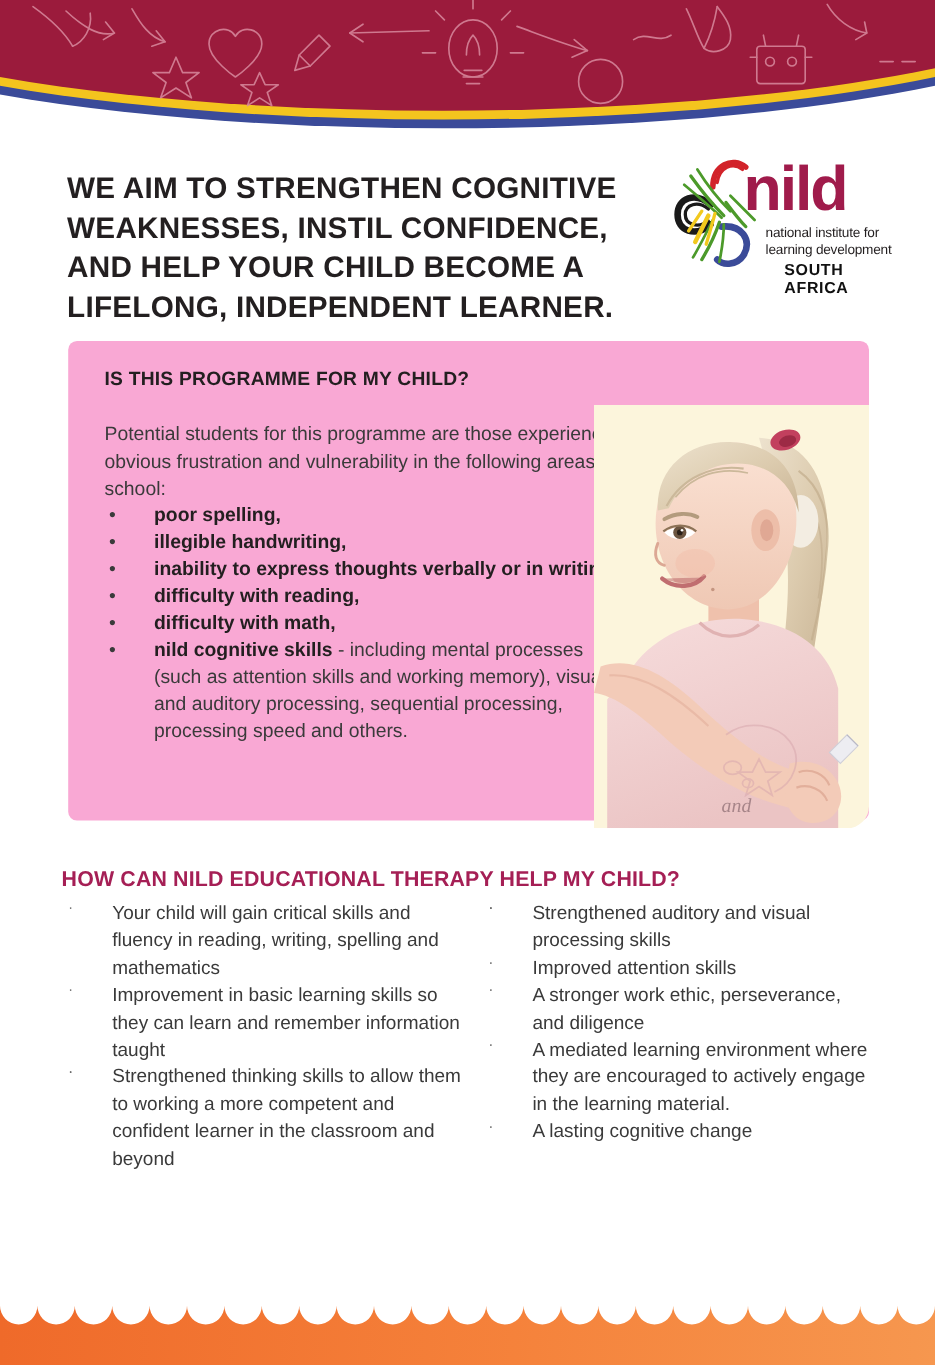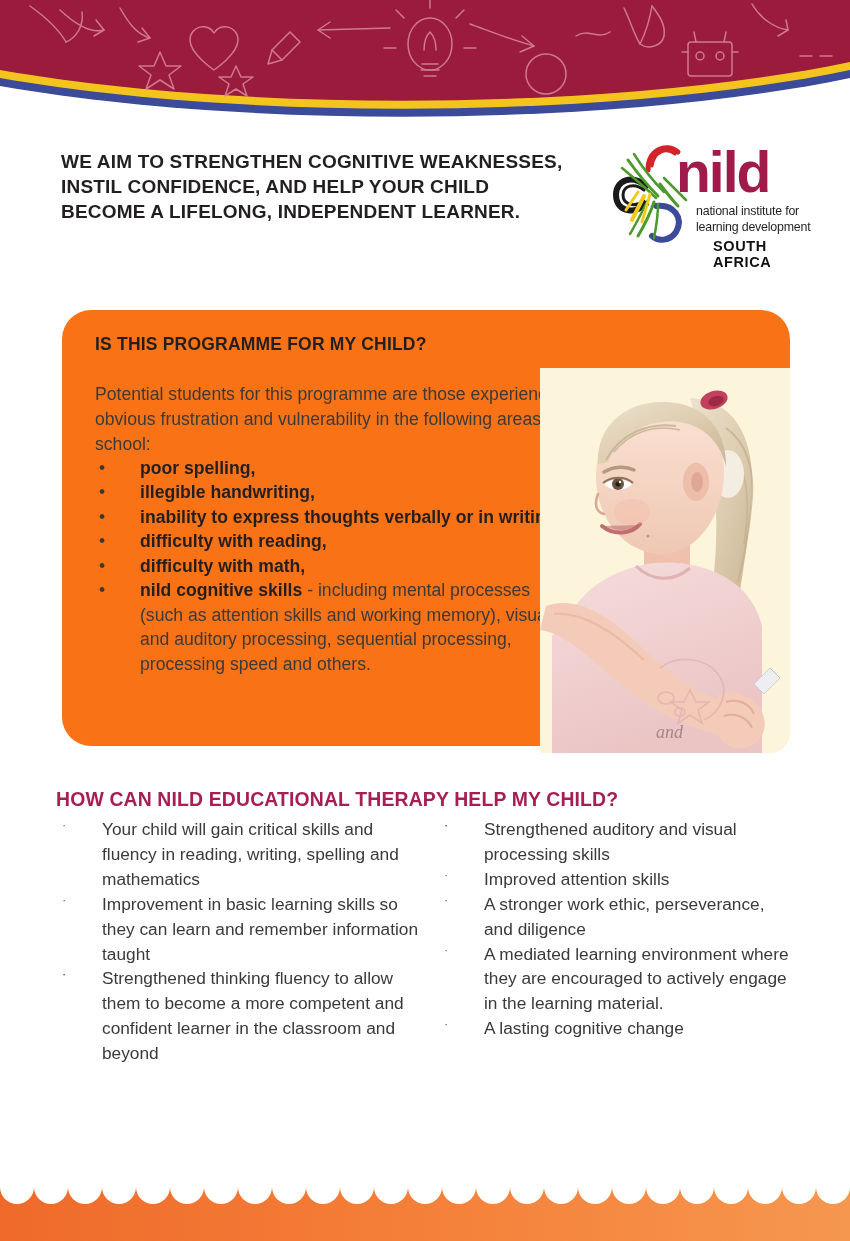--- a/index.html
+++ b/index.html
@@ -25,21 +25,21 @@
     overflow: hidden;
   }
   .header-banner svg { display: block; }
 
   
   .headline {
     position: absolute;
     top: 136px;
     left: 61px;
     width: 510px;
-    font-size: 19px;
+    font-size: 27px;
     font-weight: bold;
     line-height: 1.33;
     letter-spacing: 0.2px;
     color: #231f20;
     text-transform: uppercase;
   }
 
   
   .logo-block {
     position: absolute;
@@ -83,22 +83,22 @@
     color: #111111;
   }
 
   
   .cream-panel {
     position: absolute;
     top: 310px;
     left: 62px;
     width: 728px;
     height: 436px;
-    background: #f97316;
-    border-radius: 29px;
+    background: #f9a8d4;
+    border-radius: 8px;
     overflow: hidden;
   }
   .panel-heading {
     position: absolute;
     top: 24px;
     left: 33px;
     font-size: 17.5px;
     font-weight: bold;
     letter-spacing: 0.2px;
     color: #231f20;
@@ -406,21 +406,21 @@
     </g>
   </svg>
 </div>
 
 <h2 class="section-heading">HOW CAN NILD EDUCATIONAL THERAPY HELP MY CHILD?</h2>
 
 <ul class="benefit-col left" id="benefit-left">
     <li><span class="bullet-dot">·</span><span>Your child will gain critical skills and fluency in reading, writing, spelling and mathematics</span></li>
     <li><span class="bullet-dot">·</span><span>Improvement in basic learning skills so they can learn and remember information taught</span></li>
     <li><span class="bullet-dot">·</span></li>
-    <li><span class="bullet-dot">·</span><span>Strengthened thinking fluency to allow them to become a more competent and confident learner in the classroom and beyond</span></li>
+    <li><span class="bullet-dot">·</span><span>Strengthened thinking skills to allow them to working a more competent and confident learner in the classroom and beyond</span></li>
   </ul>
 <ul class="benefit-col right" id="benefit-right">
     <li><span class="bullet-dot">·</span></li>
     <li><span class="bullet-dot">·</span><span>Strengthened auditory and visual processing skills</span></li>
     <li><span class="bullet-dot">·</span><span>Improved attention skills</span></li>
     <li><span class="bullet-dot">·</span><span>A stronger work ethic, perseverance, and diligence</span></li>
     <li><span class="bullet-dot">·</span><span>A mediated learning environment where they are encouraged to actively engage in the learning material.</span></li>
     <li><span class="bullet-dot">·</span><span>A lasting cognitive change</span></li>
   </ul>
 

